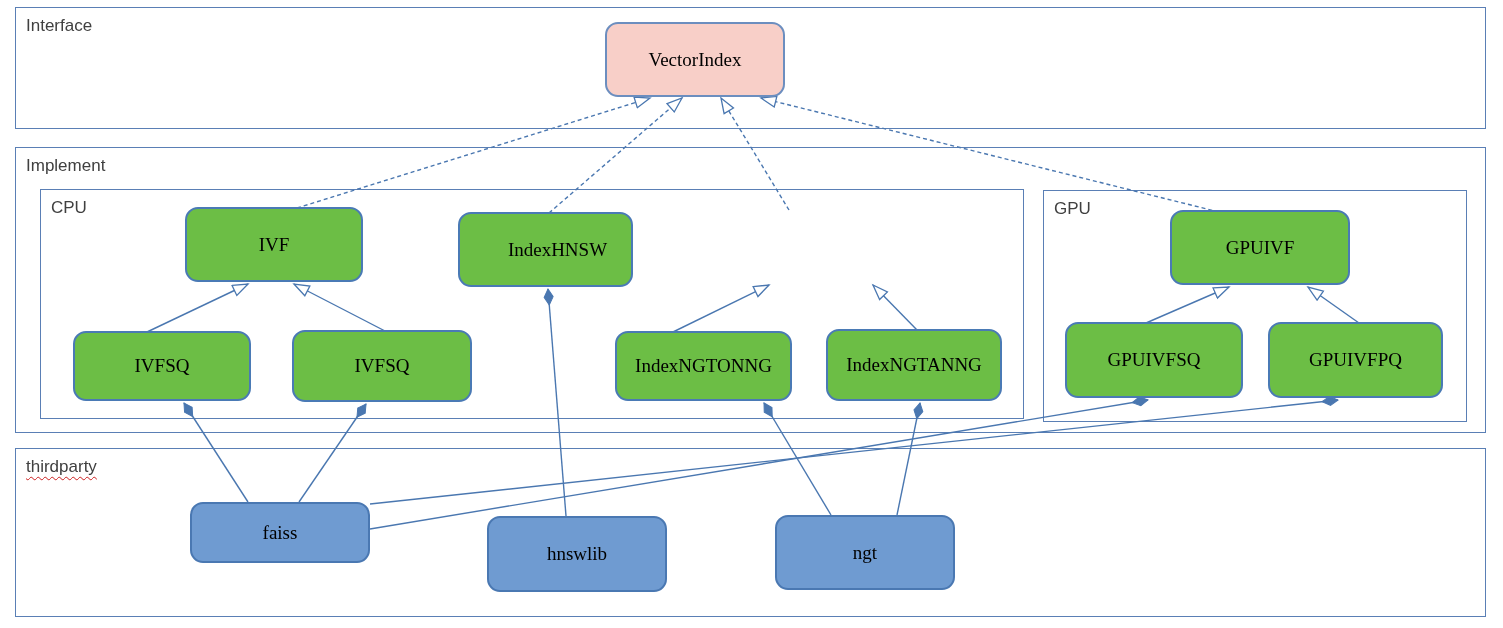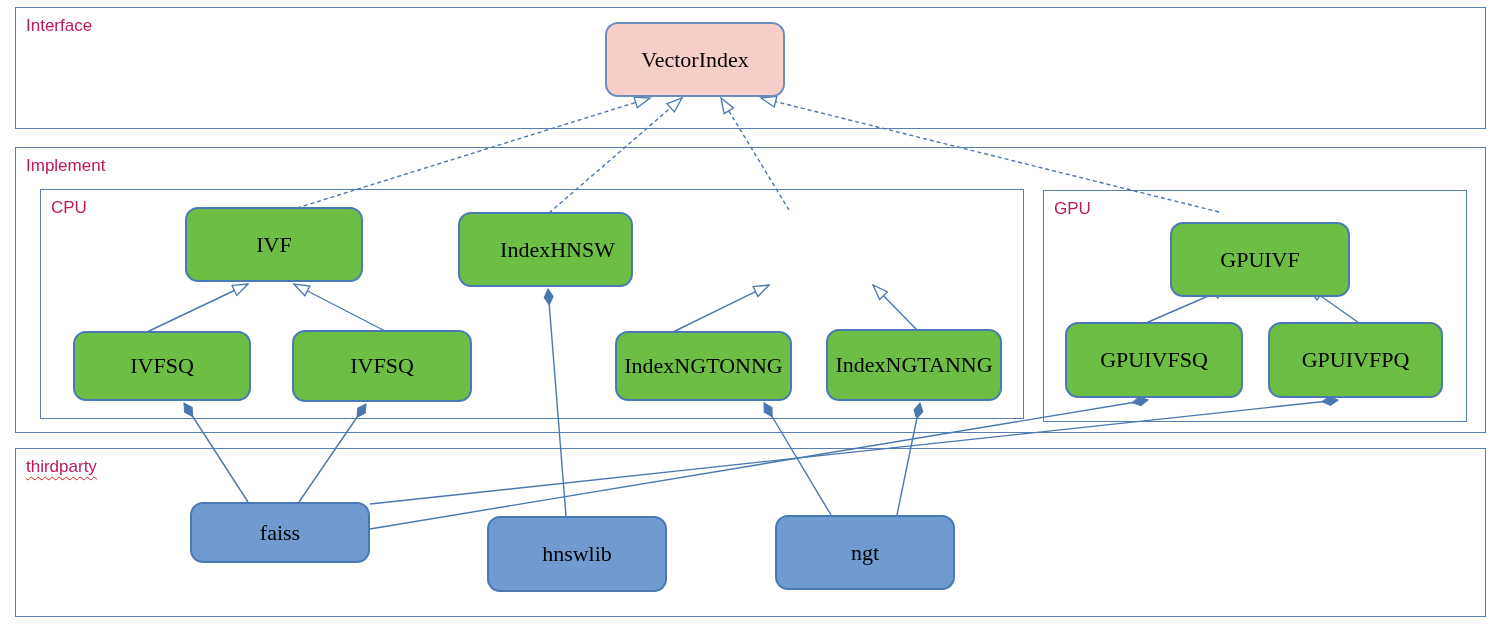--- a/index.html
+++ b/index.html
@@ -2,21 +2,21 @@
 <html style="--green: #6cbe45; --greenborder: #4a7ab5; --pink: #f8cfc8; --pinkborder: #6c8ebf; --blue: #6f9bd1; --blueborder: #4a78b2; --cborder: #5a7fb5; --edge: #4a77b0; --squiggle: #cc1f1f;"><head>
 <meta charset="utf-8">
 <style>
   html,body{margin:0;padding:0;background:#ffffff;}
   .stage{
     position:relative;width:1503px;height:628px;background:#fff;overflow:hidden;
     font-family:"Liberation Sans",sans-serif;
   }
   
   .container{position:absolute;border:1.6px solid var(--cborder,#5a7fb5);background:transparent;z-index:1;box-sizing:border-box;}
-  .clabel{font-size:17px;color:#be185d;padding:8px 0 0 10px;display:inline-block;}
+  .clabel{font-size:17px;color:#404040;padding:8px 0 0 10px;display:inline-block;}
   .c-interface {left:15px; top:7px;   width:1471px;height:122px;}
   .c-implement {left:15px; top:147px; width:1471px;height:286px;}
   .c-cpu       {left:40px; top:189px; width:984px; height:230px;}
   .c-gpu       {left:1043px;top:190px;width:424px; height:232px;}
   .c-thirdparty{left:15px; top:448px; width:1471px;height:169px;}
   .c-thirdparty .clabel{
     text-decoration-line:underline;
     text-decoration-style:wavy;
     text-decoration-color:var(--squiggle,#cc1f1f);
     text-decoration-thickness:1px;
@@ -26,31 +26,31 @@
   .edges{position:absolute;left:0;top:0;z-index:2;pointer-events:none;}
   .edge{stroke:var(--edge,#4a77b0);stroke-width:1.4;fill:none;}
   .realization{stroke-dasharray:4 3;marker-end:url(#arrow-hollow);}
   .generalization{marker-end:url(#arrow-hollow);}
   .composition{marker-end:url(#diamond-filled);}
   
   .node{
     position:absolute;z-index:3;box-sizing:border-box;
     display:flex;align-items:center;justify-content:center;
     border-radius:13px;border:2px solid #4a7ab5;
-    font-family:"Liberation Serif",serif;font-size:22px;color:#000;
+    font-family:"Liberation Serif",serif;font-size:19px;color:#000;
   }
   .node.green{background:var(--green,#6cbe45);border-color:var(--greenborder,#4a7ab5);}
   .node.pink {background:var(--pink,#f8cfc8); border-color:var(--pinkborder,#6c8ebf);}
   .node.blue {background:var(--blue,#6f9bd1); border-color:var(--blueborder,#4a78b2);}
   
   .n-vectorindex {left:605px; top:22px; width:180px;height:75px;}
   .n-ivf         {left:185px; top:207px;width:178px;height:75px;}
   .n-indexhnsw   {left:458px; top:212px;width:175px;height:75px;padding-left:24px;}
   .n-indexngt    {left:705px; top:209px;width:176px;height:74px;}
-  .n-gpuivf      {left:1170px;top:210px;width:180px;height:75px;margin-top:12px;}
+  .n-gpuivf      {left:1170px;top:210px;width:180px;height:75px;}
   .n-ivfsq       {left:73px;  top:331px;width:178px;height:70px;}
   .n-ivfpq       {left:292px; top:330px;width:180px;height:72px;}
   .n-indexngtonng{left:615px; top:331px;width:177px;height:70px;}
   .n-indexngtanng{left:826px; top:329px;width:176px;height:72px;}
   .n-gpuivfsq    {left:1065px;top:322px;width:178px;height:76px;}
   .n-gpuivfpq    {left:1268px;top:322px;width:175px;height:76px;}
   .n-faiss       {left:190px; top:502px;width:180px;height:61px;}
   .n-hnswlib     {left:487px; top:516px;width:180px;height:76px;}
   .n-ngt         {left:775px; top:515px;width:180px;height:75px;}
 </style>

